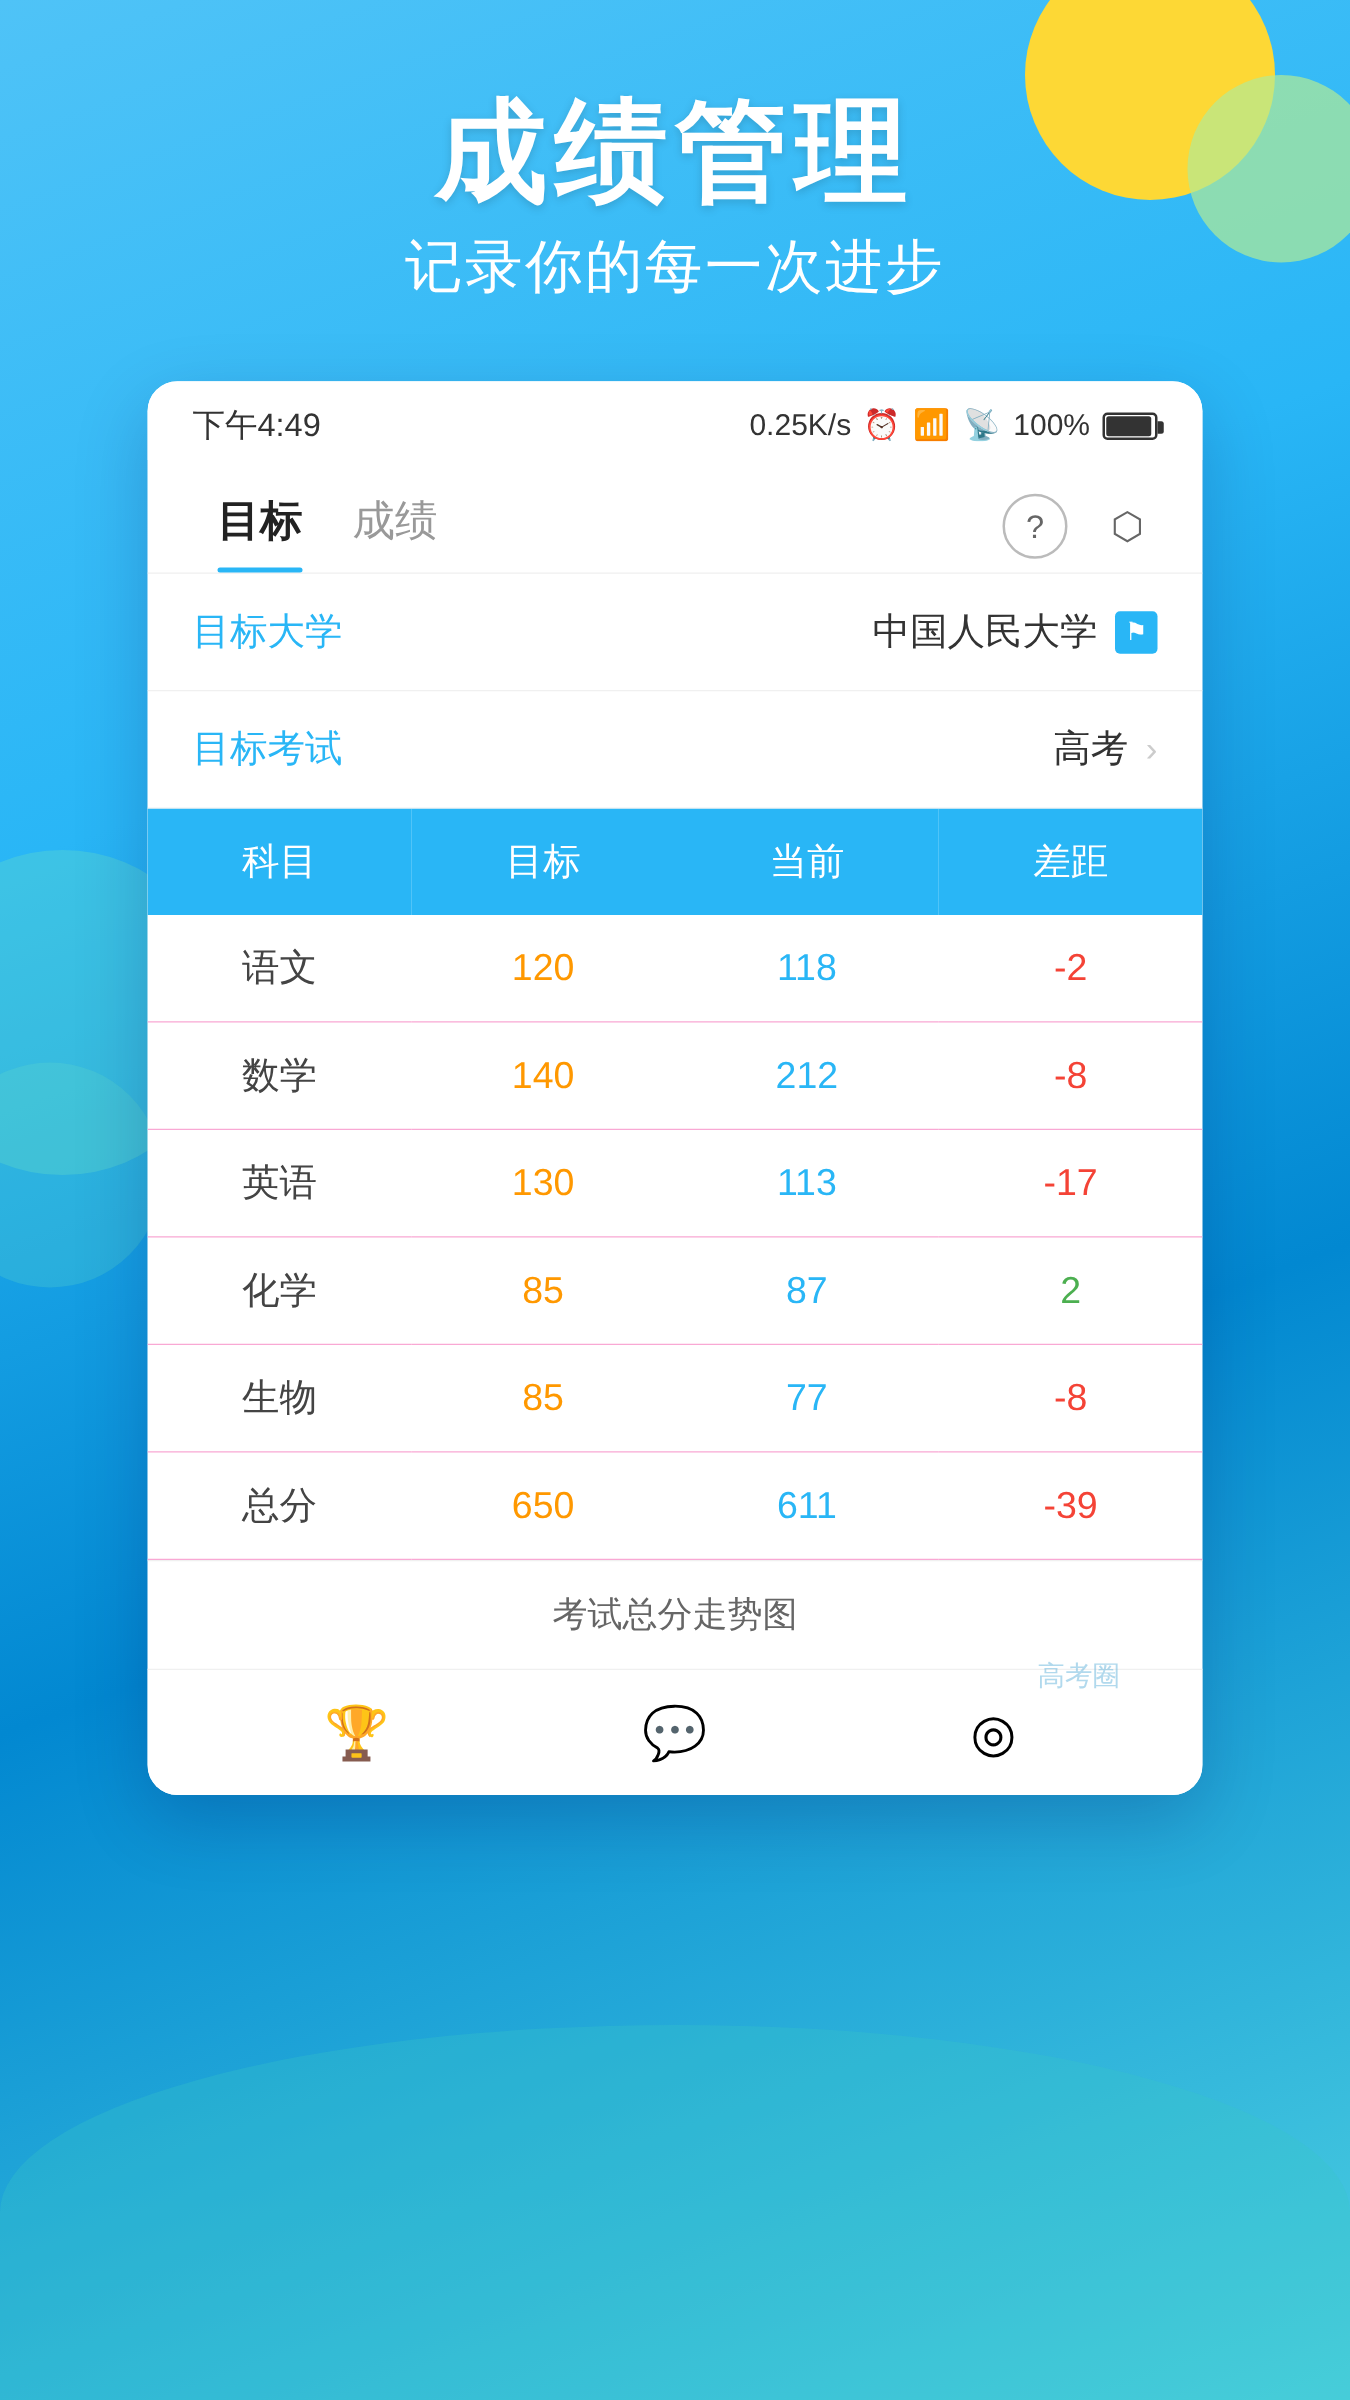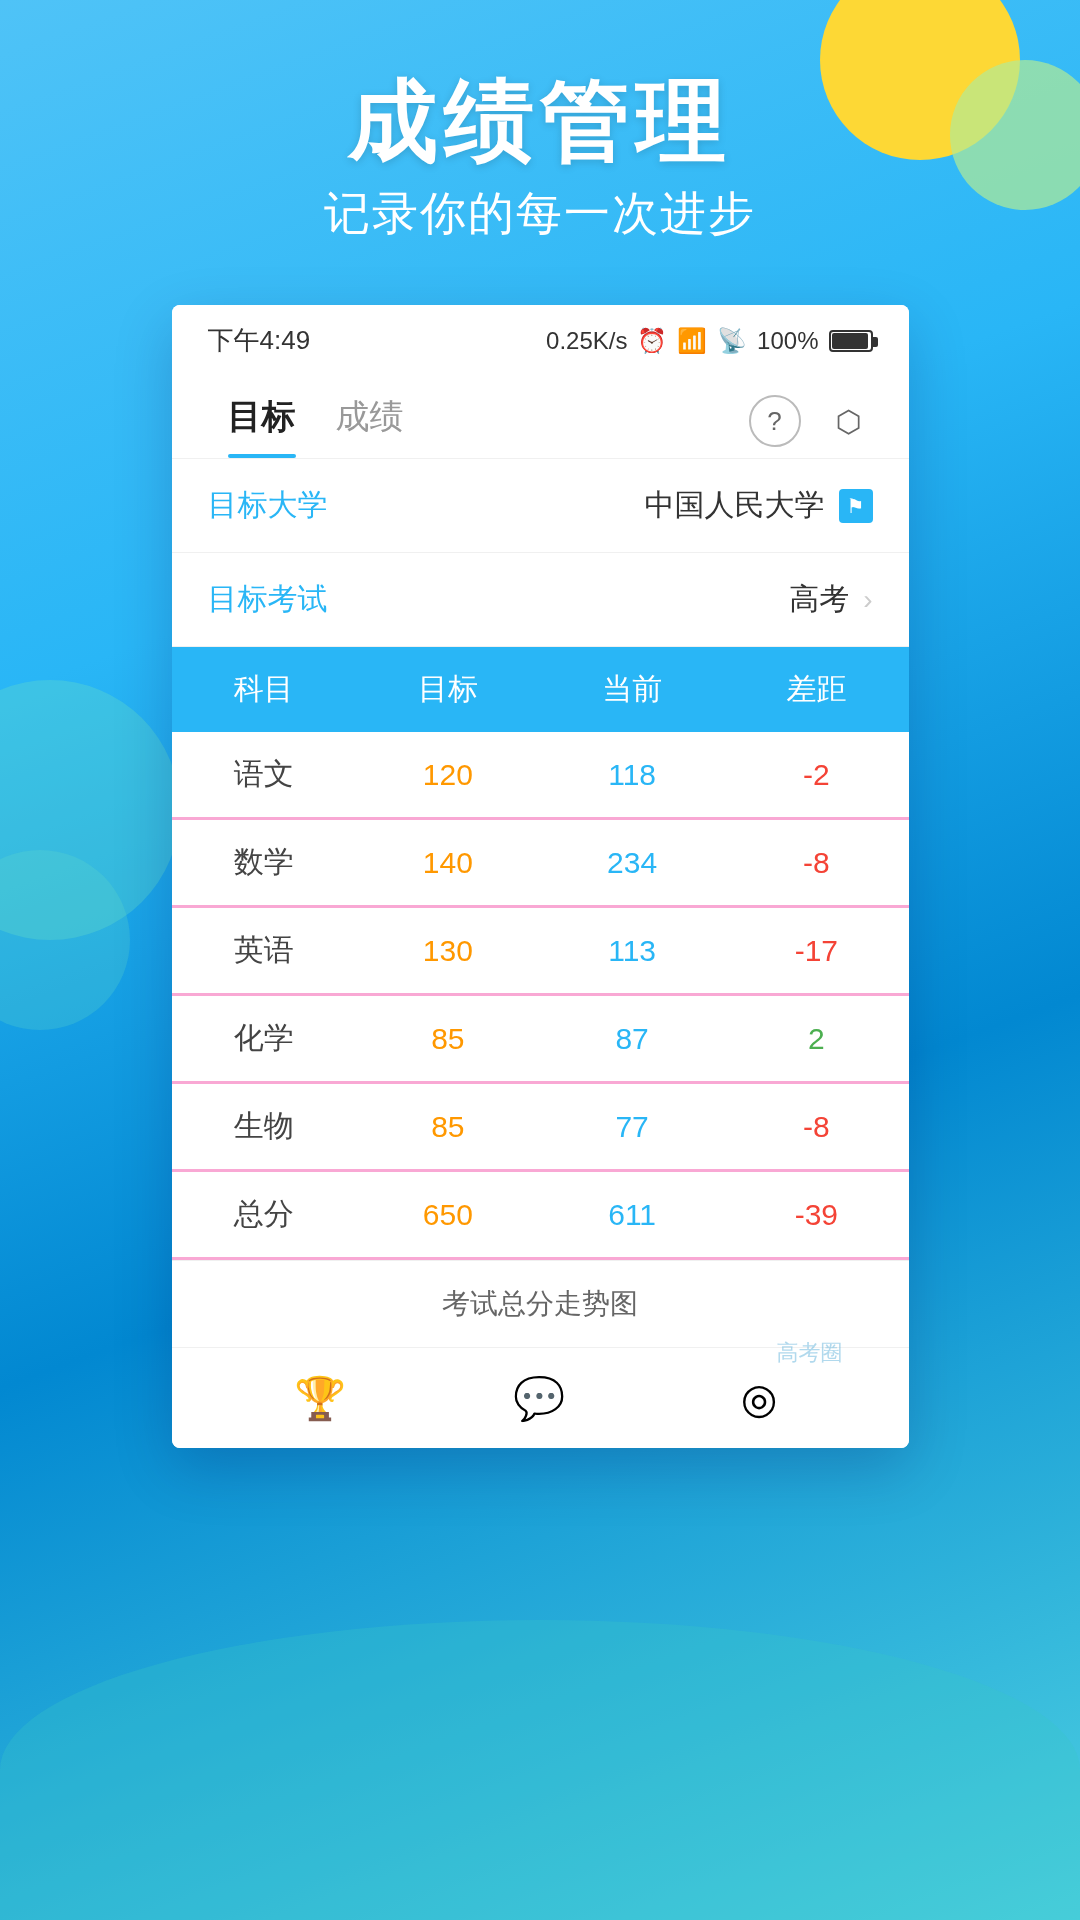--- a/index.html
+++ b/index.html
@@ -64,23 +64,23 @@
       font-size: 46px;
       color: white;
       letter-spacing: 2px;
       font-weight: 400;
     }
 
     
     .phone-mockup {
       position: relative;
       margin: 60px auto 0;
-      width: 737px;
+      width: 844px;
       background: white;
-      border-radius: 8px;
+      border-radius: 24px;
       overflow: hidden;
       box-shadow: 0 20px 60px rgba(0,0,80,0.2);
       z-index: 3;
     }
 
     
     .status-bar {
       background: white;
       display: flex;
       justify-content: space-between;
@@ -217,21 +217,21 @@
       padding: 22px 10px;
       color: white;
       font-size: 30px;
       font-weight: 500;
       text-align: center;
     }
     .table-row td {
       padding: 22px 10px;
       text-align: center;
       font-size: 30px;
-      border-bottom: 3px solid #f9a8d4;
+      border-bottom: 1px solid #f9a8d4;
     }
     .col-subject { color: #444; font-size: 30px; }
     .col-target { color: #ff9800; }
     .col-current { color: #29b6f6; }
     .col-diff-neg { color: #f44336; }
     .col-diff-pos { color: #4caf50; }
 
     
     .trend-section {
       padding: 24px 36px;
@@ -349,21 +349,21 @@
     <tbody id="table-body">
     <tr class="table-row">
           <td class="col-subject">语文</td>
           <td class="col-target">120</td>
           <td class="col-current">118</td>
           <td class="col-diff-neg">-2</td>
         </tr>
         <tr class="table-row">
           <td class="col-subject">数学</td>
           <td class="col-target">140</td>
-          <td class="col-current">234</td>
+          <td class="col-current">212</td>
           <td class="col-diff-neg">-8</td>
         </tr>
         <tr class="table-row">
           <td class="col-subject">英语</td>
           <td class="col-target">130</td>
           <td class="col-current">113</td>
           <td class="col-diff-neg">-17</td>
         </tr>
         <tr class="table-row">
           <td class="col-subject">化学</td>

